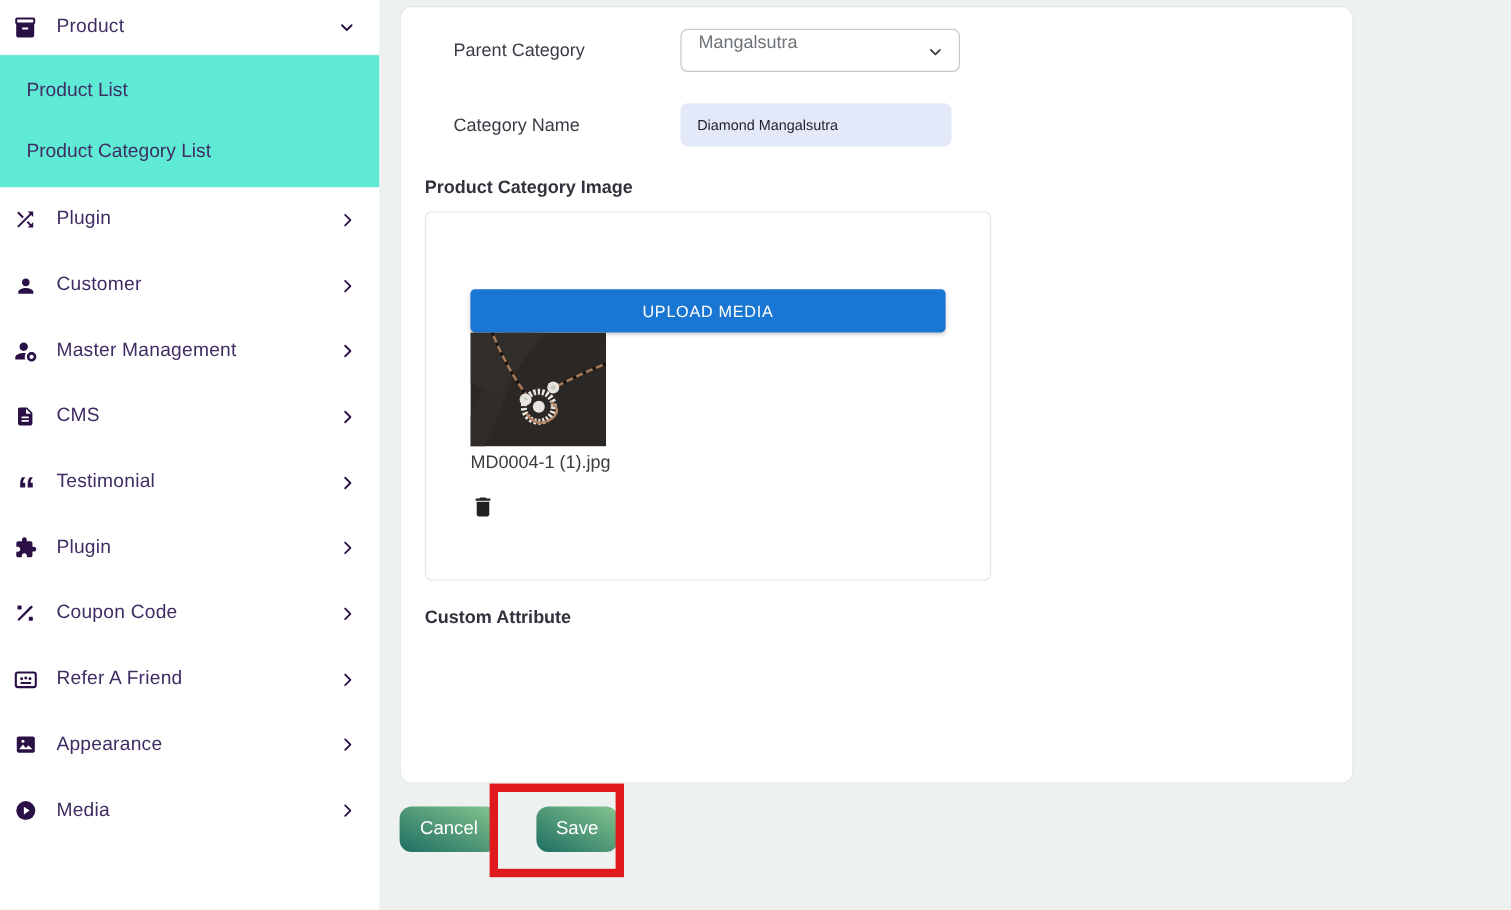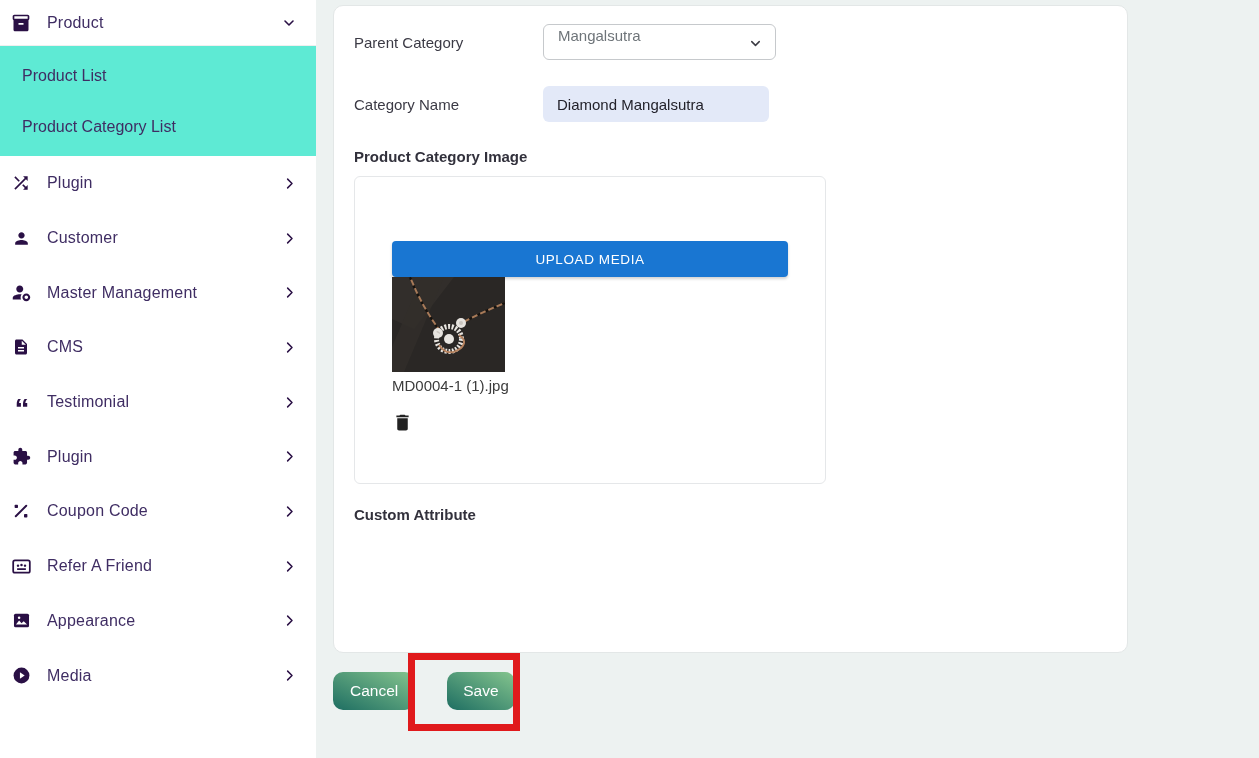--- a/index.html
+++ b/index.html
@@ -23,29 +23,29 @@
     font-size:16px; color:#3f2d63; cursor:pointer; }
   .quote-glyph { font-size:30px; font-weight:bold; color:#2a1045; line-height:10px;
     letter-spacing:-2px; transform:translateY(7px); }
 
   
   .main { position:relative; flex:1; height:758px; }
   .card { position:absolute; left:17px; top:5px; right:-12px; height:648px;
     background:#ffffff; border:1px solid #e3e7e7; border-radius:10px;
     padding:18px 24px 0 20px; }
 
-  .form-row { display:flex; align-items:center; margin-bottom:26px; }
+  .form-row { display:flex; align-items:center; margin-bottom:26px;margin-left:24px; }
   .form-label { width:189px; font-size:15px; color:#3b3a45; }
   .select-box { position:relative; width:233px; height:36px; background:#fff;
     border:1px solid #c6c9cc; border-radius:6px; display:flex; align-items:center;
     padding:0 34px 13px 14px; cursor:pointer; }
   .select-value { font-size:15px; color:#6e7479; }
   .select-chevron { position:absolute; right:12px; top:11px; color:#3c3c44; }
   .text-input { width:226px; height:36px; background:#e3e9f8; border:none;
-    border-radius:6px; padding:0 14px; font-size:15px; color:#23222b;
+    border-radius:6px; padding:0 14px; font-size:12px; color:#23222b;
     font-family:"Liberation Sans", sans-serif; }
 
   .section-title { font-size:15px; font-weight:bold; color:#32313c; margin:0 0 11px; }
   .upload-panel { width:472px; height:308px; border:1px solid #e5e7e9;
     border-radius:6px; padding:64px 37px 0; margin-bottom:22px; }
   .upload-btn { display:block; width:100%; height:36px; background:#1976d2;
     color:#fff; border:none; border-radius:4px; font-size:13.5px;
     letter-spacing:.6px; font-family:"Liberation Sans", sans-serif; cursor:pointer;
     box-shadow:0 2px 3px rgba(0,0,0,.18); }
   .thumb { display:block; width:113px; height:95px; }

